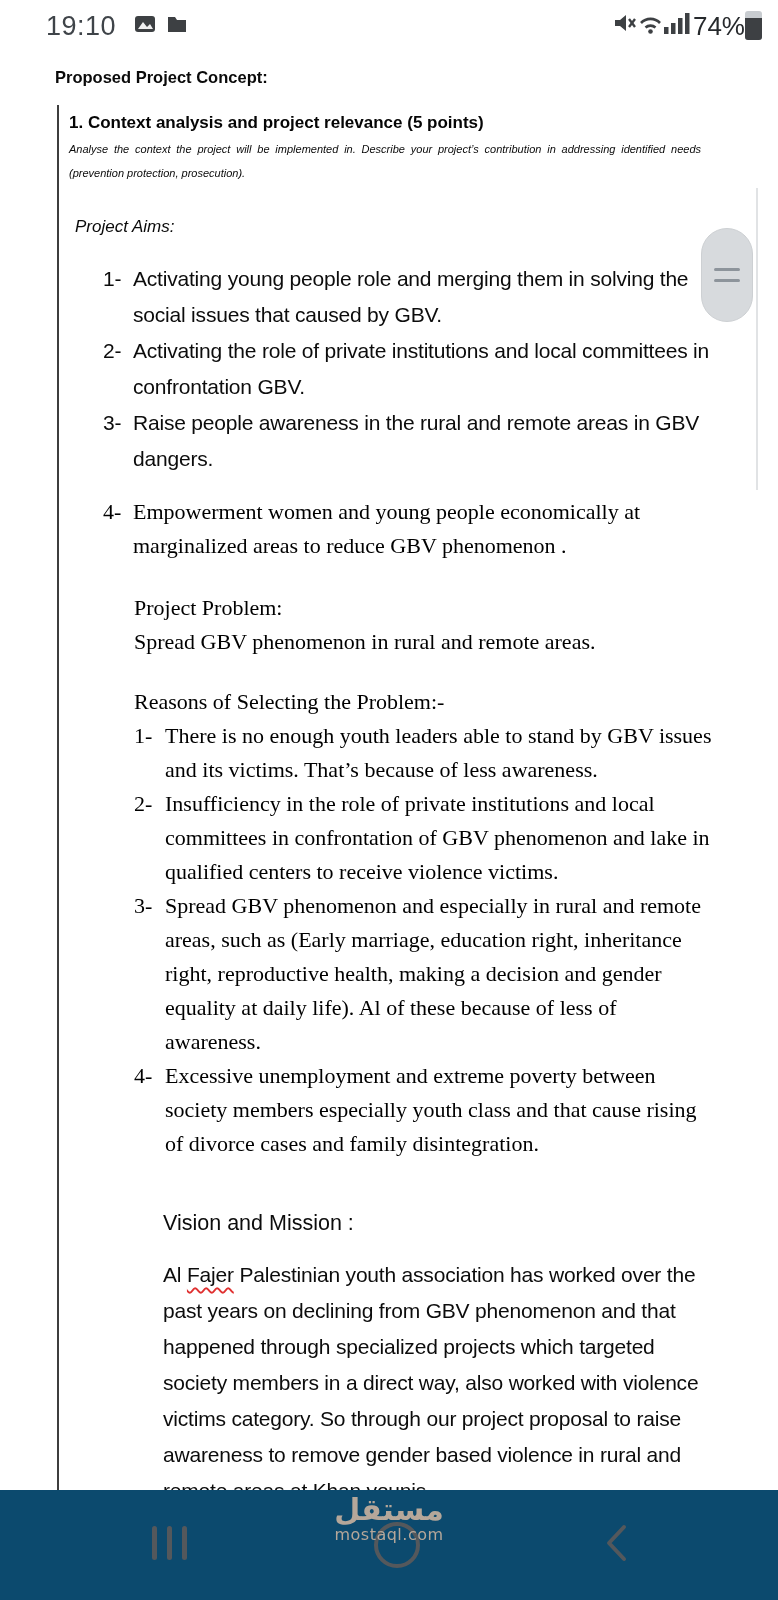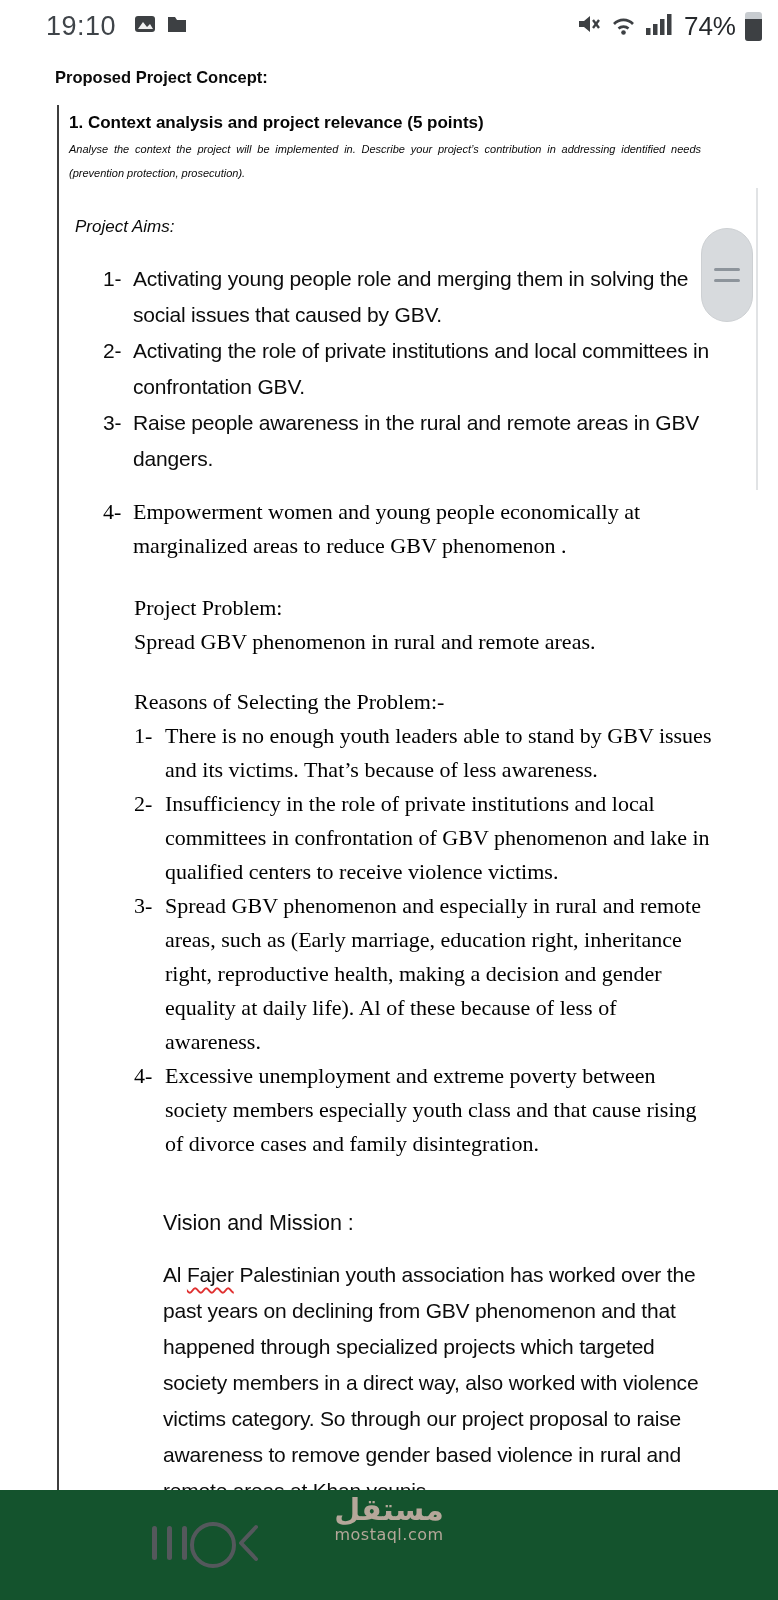--- a/index.html
+++ b/index.html
@@ -12,21 +12,21 @@
     overflow:hidden;
   }
 
   
   .status-bar{
     height:52px; display:flex; align-items:center;
     padding:0 16px 0 46px;
   }
   .sb-time{ font-size:27px; color:#3f4449; letter-spacing:.5px; }
   .sb-left-icons{ display:flex; align-items:center; gap:10px; margin-left:18px; }
-  .sb-right{ margin-left:auto; display:flex; align-items:center; gap:9px; }
+  .sb-right{ margin-left:auto; display:flex; align-items:flex-start; }
   .sb-pct{ font-size:26px; color:#26292c; margin-left:2px; }
   .battery{ width:17px; height:29px; border-radius:3px; background:#c8ccd0; position:relative; overflow:hidden; }
   .battery-fill{ position:absolute; bottom:0; left:0; width:100%; height:74%; background:#3d4043; }
 
   
   .doc-header{ margin:16px 0 0 55px; font-size:16.5px; font-weight:bold; color:#0a0a0a; }
 
   .doc-box{
     margin:18px 0 0 57px;
     width:744px;
@@ -84,22 +84,22 @@
     position:absolute; right:25px; top:228px; width:52px; height:94px;
     background:#d7dadd; border:1px solid #cdd0d3; border-radius:27px;
     display:flex; flex-direction:column; align-items:center; justify-content:center; gap:8px;
     z-index:7;
   }
   .scroll-handle .grip{ width:26px; height:3px; background:#8d949b; border-radius:2px; }
 
   
   .nav-bar{
     position:absolute; left:0; right:0; bottom:0; height:110px;
-    background:#14532d; z-index:5;
-    display:flex; align-items:center; 
+    background:#0c4a6e; z-index:5;
+    display:flex; align-items:center; justify-content:space-between;
     padding:0 150px;
   }
   .nav-btn{ display:flex; align-items:center; justify-content:center; }
   .home-circle{ width:46px; height:46px; border:4px solid #54585c; border-radius:50%; }
   .watermark{
     position:absolute; left:50%; top:4px; transform:translateX(-50%);
     text-align:center; color:#b5a79a; z-index:2; pointer-events:none;
     font-family:"DejaVu Sans", sans-serif;
   }
   .wm-ar{ font-size:30px; font-weight:bold; line-height:32px; }

